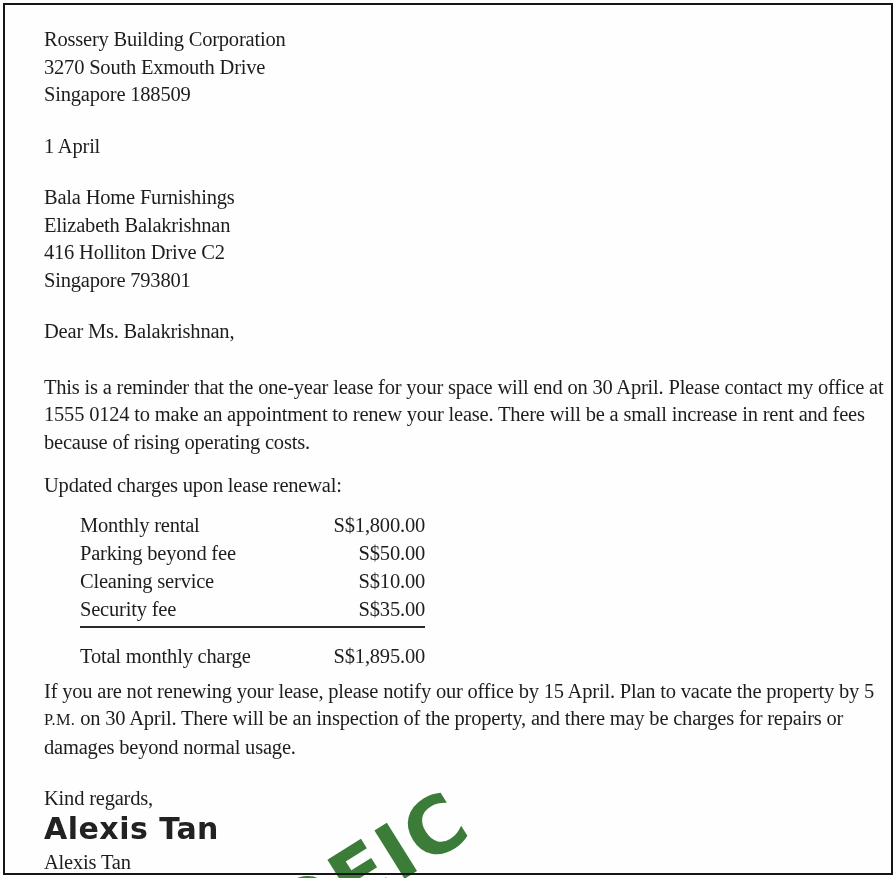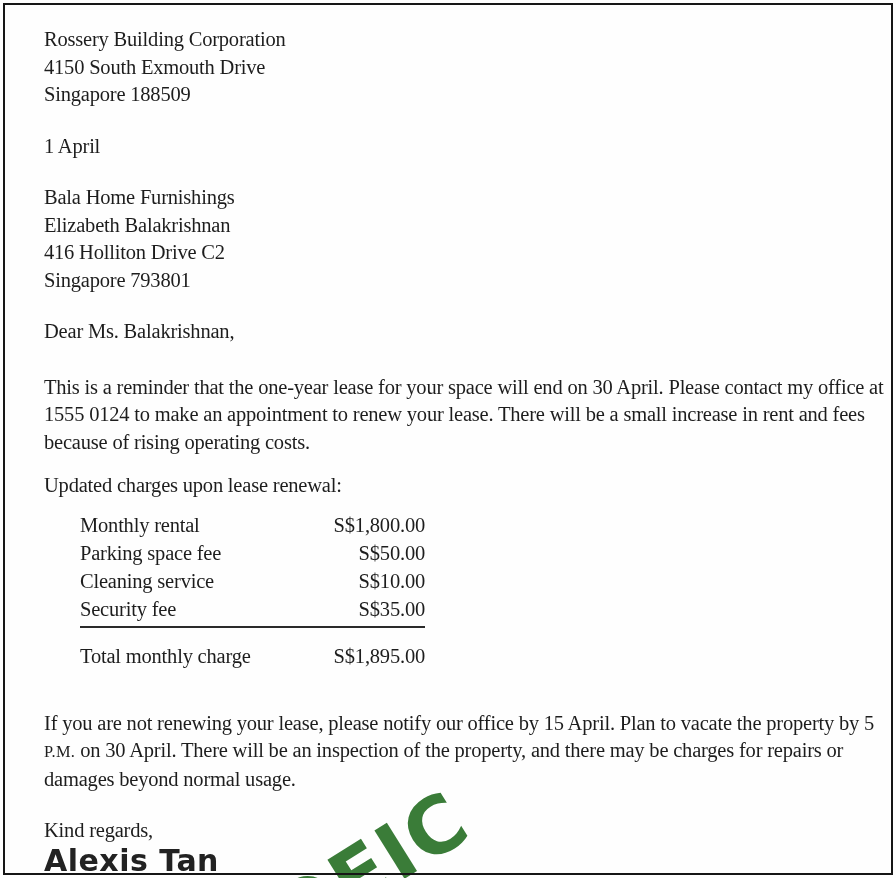--- a/index.html
+++ b/index.html
@@ -48,21 +48,21 @@
   }
   .charge-amount { text-align: right; }
   .total-row {
     display: flex;
     justify-content: space-between;
     line-height: 28px;
     border-top: 2px solid #2a2a2a;
     margin-top: 3px;
     padding-top: 14px;
   }
-  .para2 { margin-top: 40px; }
+  .para2 { margin-top: 8px; }
   .smallcaps {
     font-size: 0.8em;
     letter-spacing: 0.3px;
   }
   .closing { margin-top: 24px; }
   .signature {
     margin-top: -2px;
     font-family: "DejaVu Sans", sans-serif;
     font-weight: 700;
     font-size: 30px;
@@ -90,21 +90,21 @@
 <div class="page">
 
   <div class="watermark" style="color: rgb(58, 124, 56);">TOEIC</div>
 
   <div class="frame"></div>
 
   <div class="content">
 
     <div class="block sender">
       <span class="addr-line">Rossery Building Corporation</span>
-      <span class="addr-line">4150 South Exmouth Drive</span>
+      <span class="addr-line">3270 South Exmouth Drive</span>
       <span class="addr-line">Singapore 188509</span>
     </div>
 
     <div class="block date">1 April</div>
 
     <div class="block recipient">
       <span class="addr-line">Bala Home Furnishings</span>
       <span class="addr-line">Elizabeth Balakrishnan</span>
       <span class="addr-line">416 Holliton Drive C2</span>
       <span class="addr-line">Singapore 793801</span>
@@ -115,21 +115,21 @@
     <div class="block para1">This is a reminder that the one-year lease for your space will end on 30 April. Please contact my office at 1555 0124 to make an appointment to renew your lease. There will be a small increase in rent and fees because of rising operating costs.</div>
 
     <div class="block charges-intro">Updated charges upon lease renewal:</div>
 
     <div class="charges">
       <div class="charge-row">
         <span class="charge-label">Monthly rental</span>
         <span class="charge-amount">S$1,800.00</span>
       </div>
       <div class="charge-row">
-        <span class="charge-label">Parking space fee</span>
+        <span class="charge-label">Parking beyond fee</span>
         <span class="charge-amount">S$50.00</span>
       </div>
       <div class="charge-row">
         <span class="charge-label">Cleaning service</span>
         <span class="charge-amount">S$10.00</span>
       </div>
       <div class="charge-row">
         <span class="charge-label">Security fee</span>
         <span class="charge-amount">S$35.00</span>
       </div>

